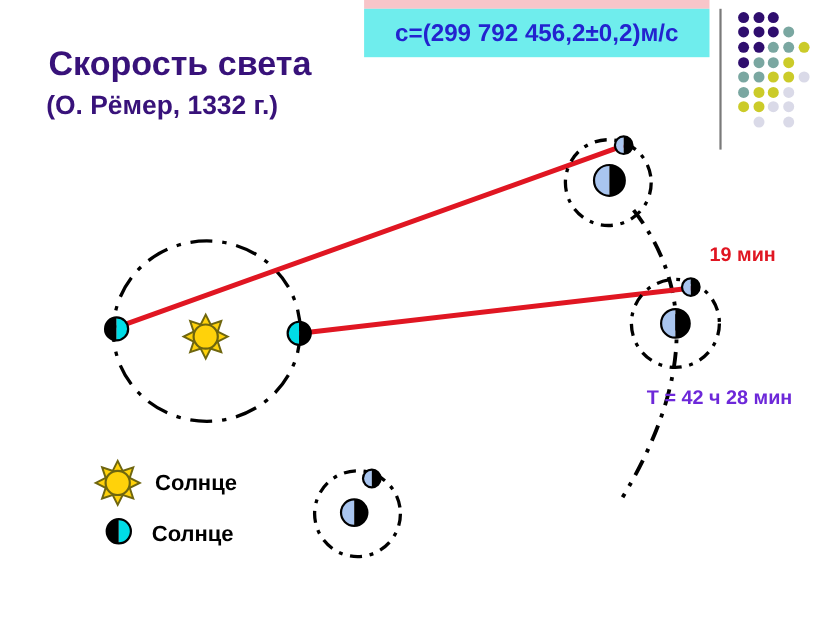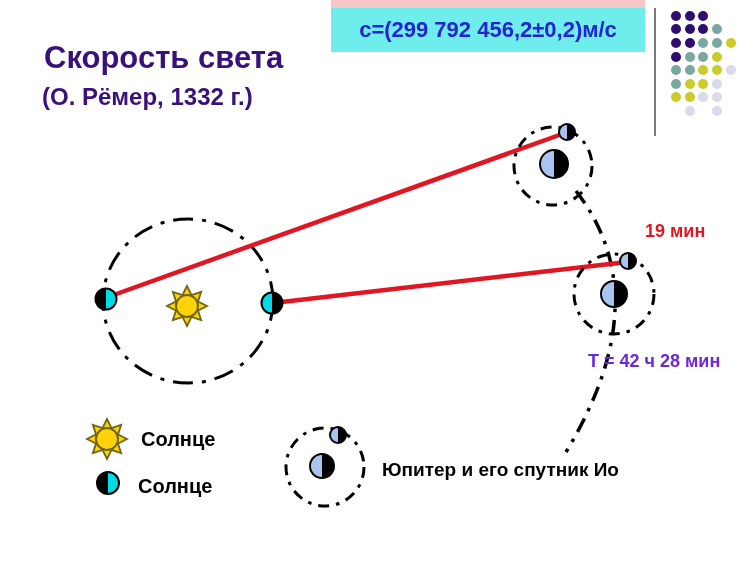--- a/index.html
+++ b/index.html
@@ -186,15 +186,14 @@
       <circle class="outline" r="11"></circle>
     </g>
   </svg>
 
   <div class="abs label-delay">19 мин</div>
   <div class="abs label-period-near">Т = 42 ч 28 мин</div>
 
 
   <div class="abs legend-sun-label">Солнце</div>
   <div class="abs legend-earth-label">Солнце</div>
-  <div class="abs jupiter-caption">Юпитер и его спутник Ио</div>
 
 </div>
 
 </body></html>

